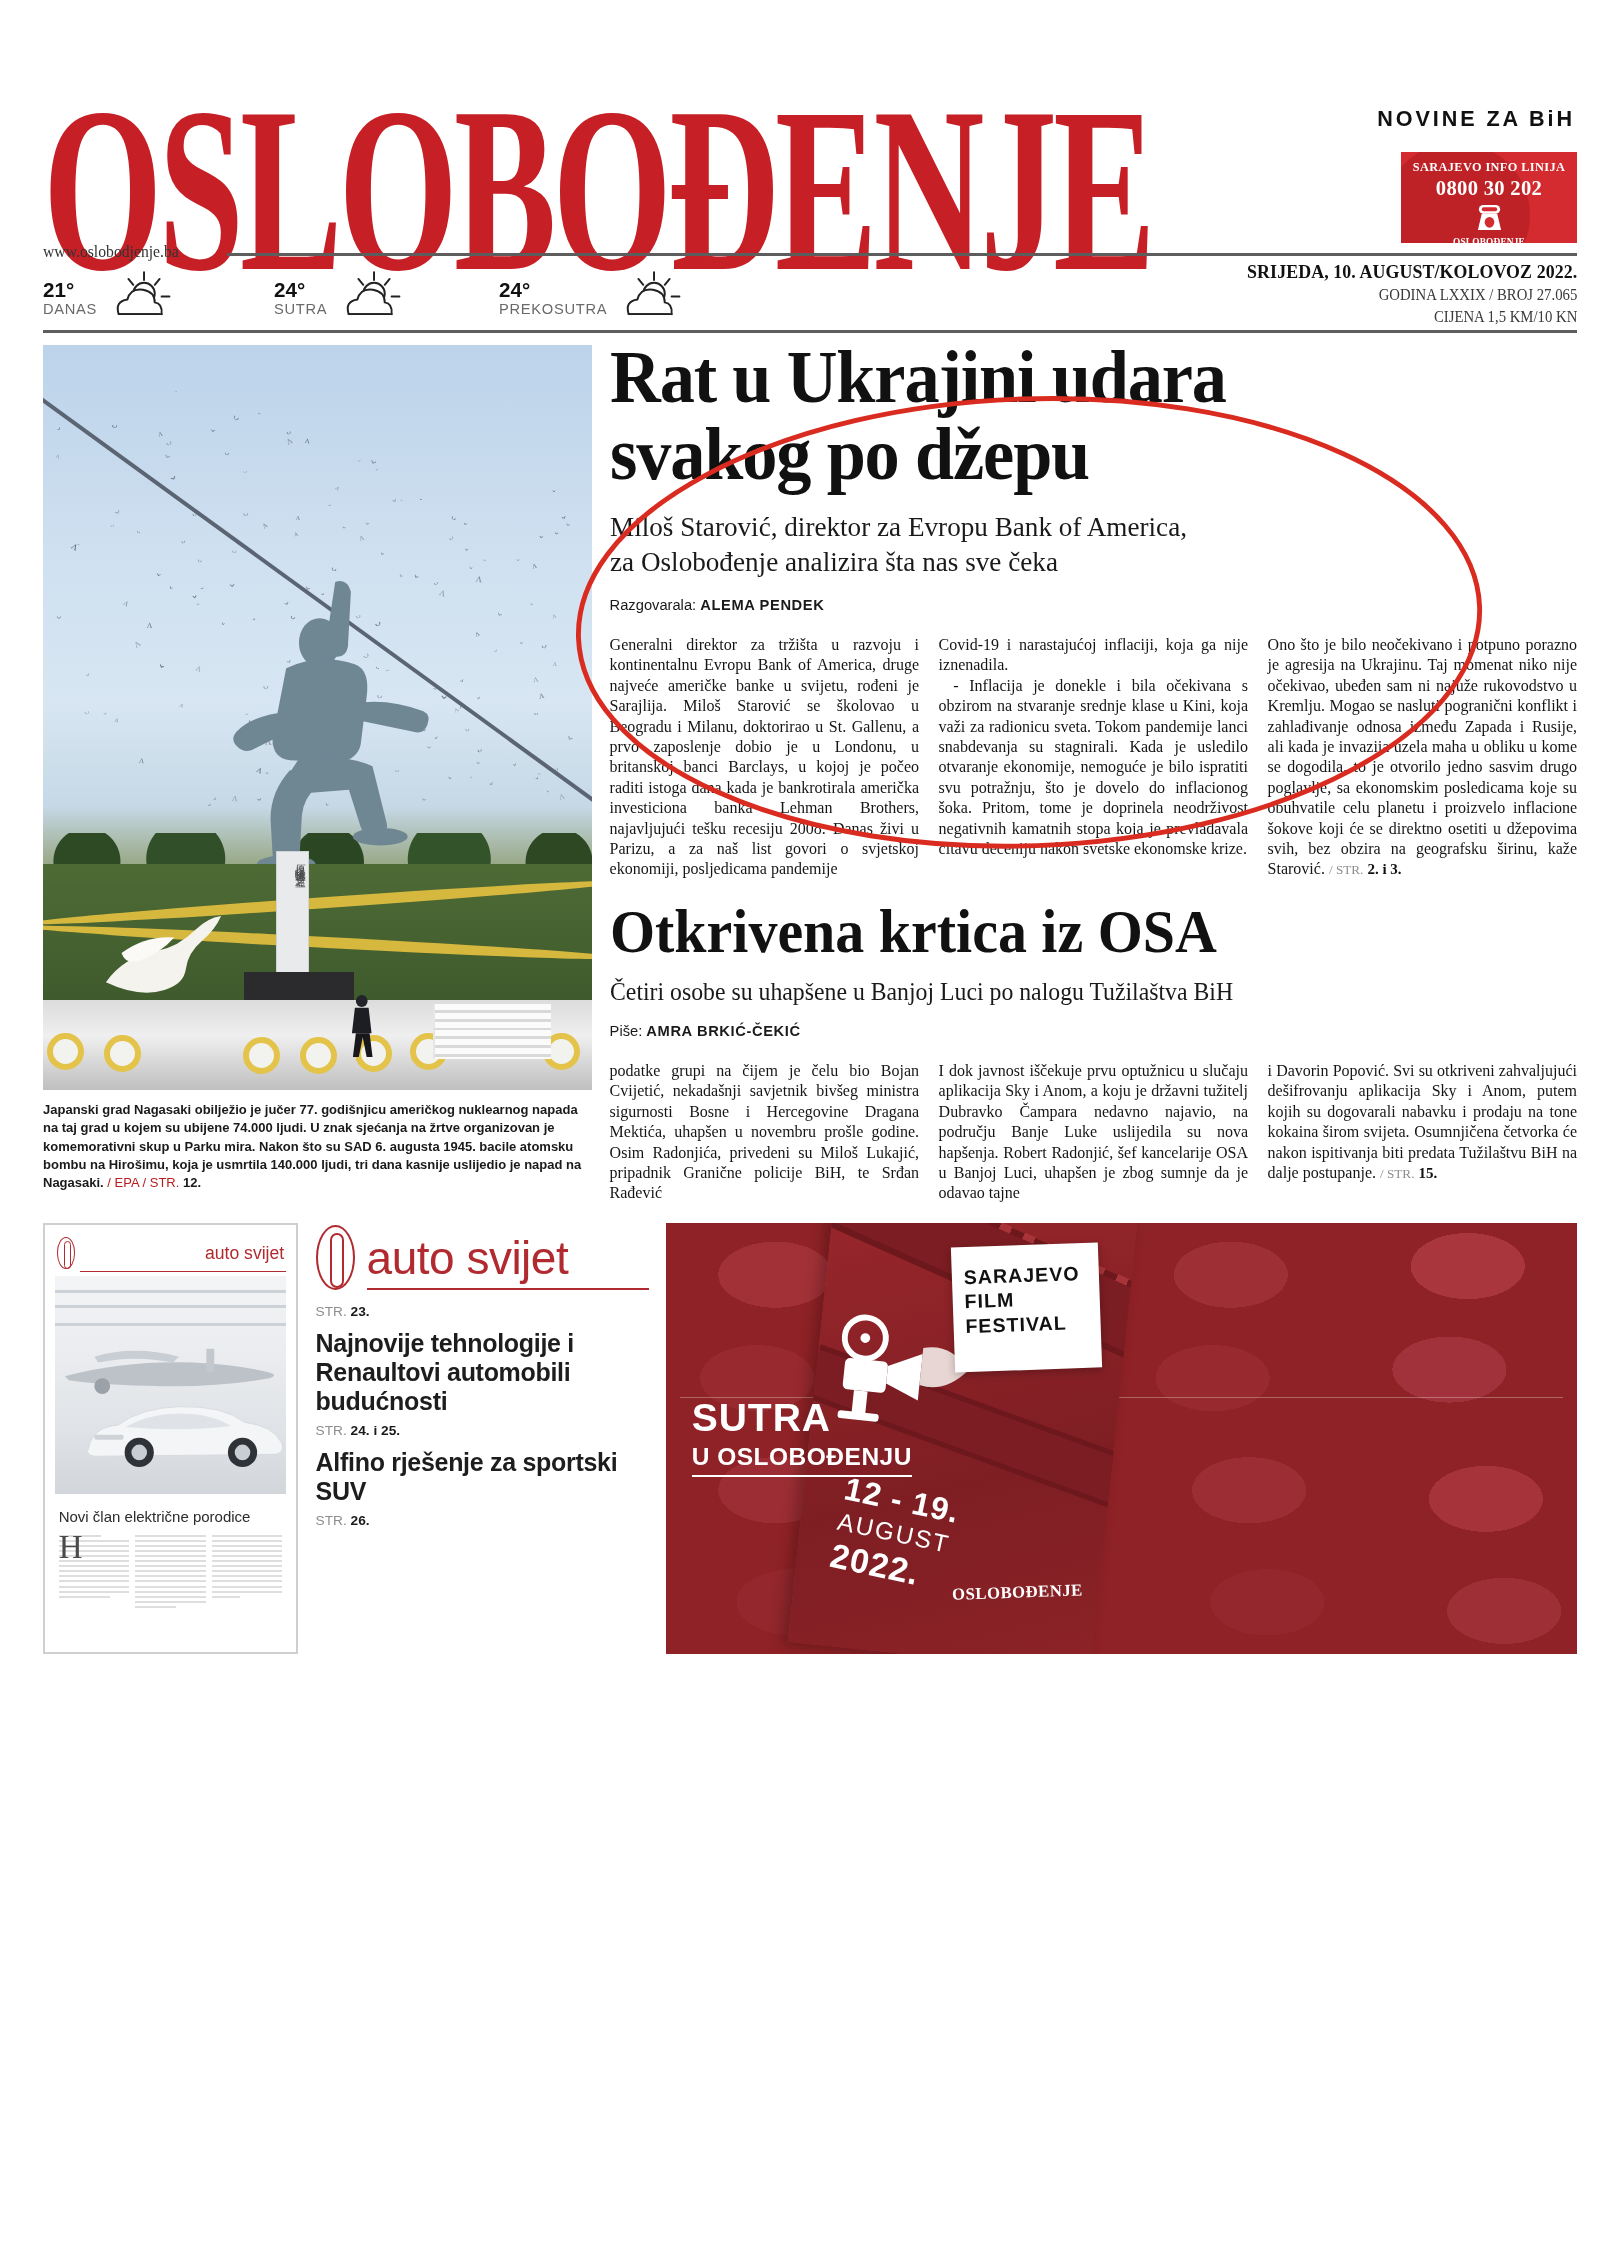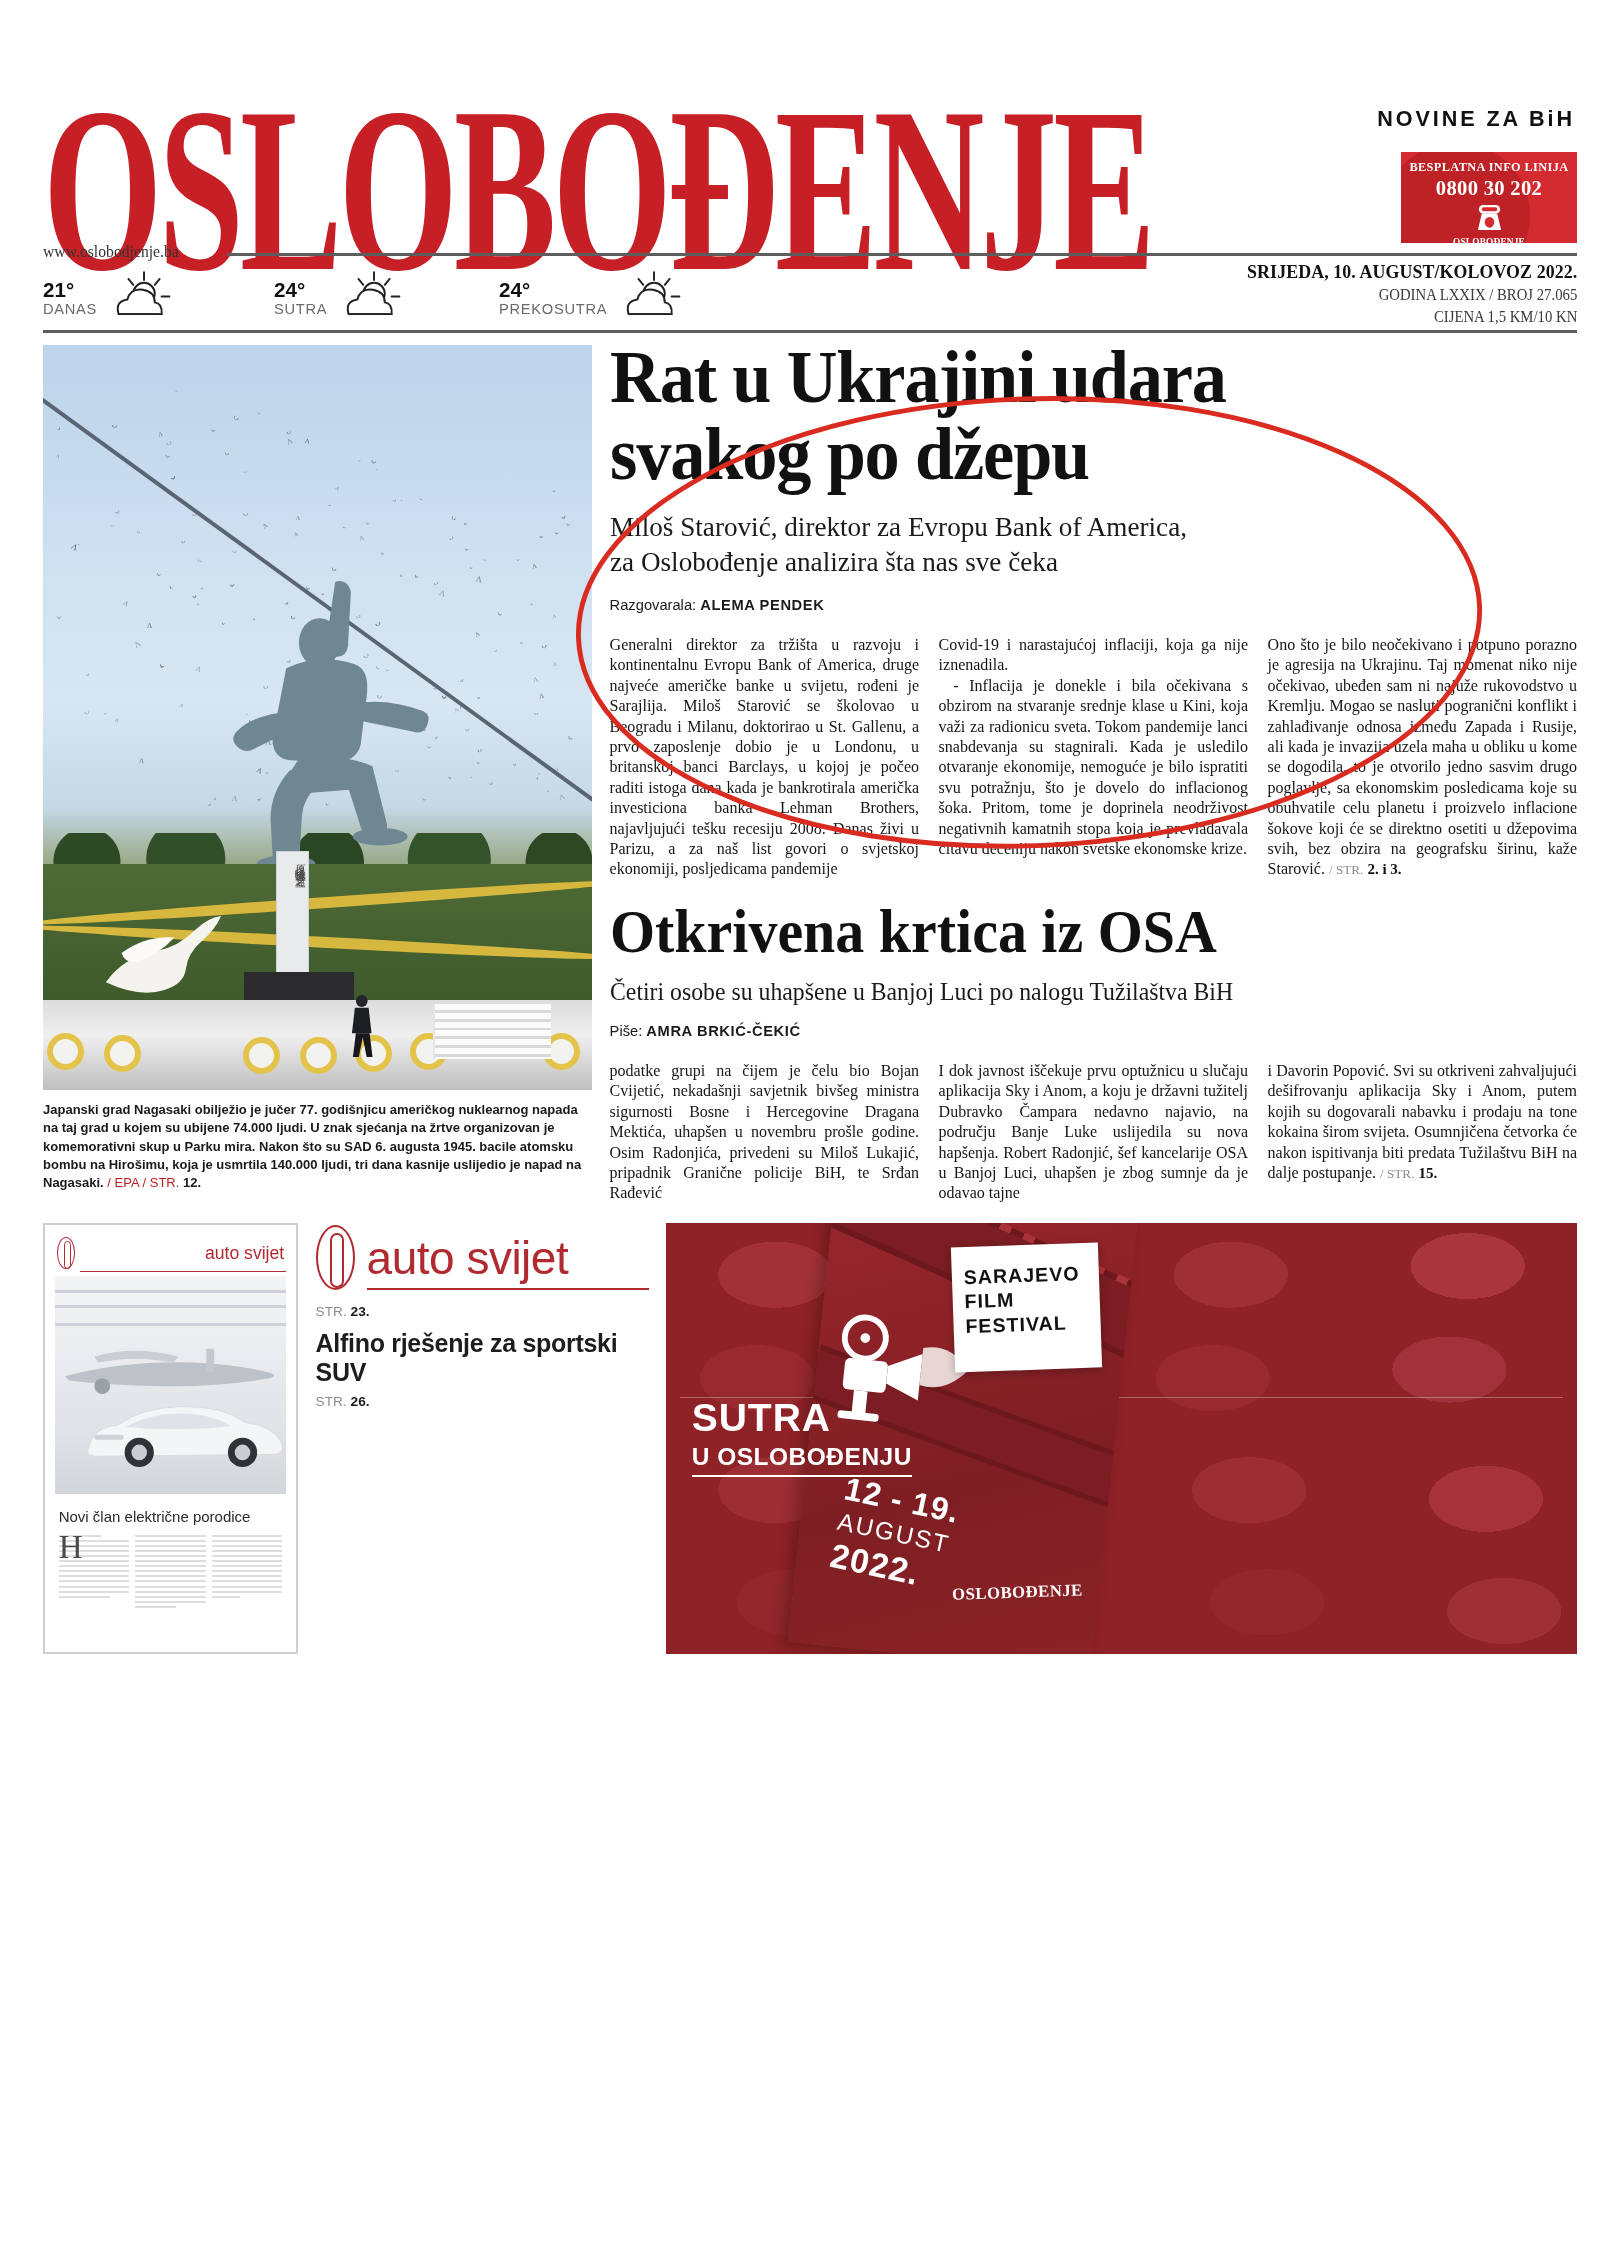--- a/index.html
+++ b/index.html
@@ -383,21 +383,21 @@
 </head>
 <body>
 
 <div class="page">
 
   <div class="masthead">
     <div class="logo">OSLOBOĐENJE</div>
     <div class="novine-za-bih">NOVINE ZA BiH</div>
 
     <div class="infobox">
-      <div class="info-line">BESPLATNA INFO LINIJA</div>
+      <div class="info-line">SARAJEVO INFO LINIJA</div>
       <div class="info-number">0800 30 202</div>
       <div class="phone-icon">
         <svg width="33" height="29" viewBox="0 0 34 30">
           <rect x="6" y="2" width="22" height="9" rx="4.5" fill="#fff"></rect>
           <rect x="9" y="4.5" width="16" height="4" rx="2" fill="#d32b2f"></rect>
           <path d="M9 11 h16 l4 17 h-24 z" fill="#fff"></path>
           <ellipse cx="17" cy="20" rx="5" ry="5.5" fill="#d32b2f"></ellipse>
         </svg>
       </div>
       <div class="info-brand">OSLOBOĐENJE</div>
@@ -849,20 +849,26 @@
         <div class="auto-title">auto svijet</div>
         <div class="auto-rule"></div>
       </div>
 
       <div class="auto-item">
         <div class="pgref">
           <span>STR.</span> <b>23.</b>
         </div>
       </div>
       <div class="auto-item">
+        <h3>Najnovije tehnologije i Renaultovi automobili budućnosti</h3>
+        <div class="pgref">
+          <span>STR.</span> <b>24. i 25.</b>
+        </div>
+      </div>
+      <div class="auto-item">
         <h3>Alfino rješenje za sportski SUV</h3>
         <div class="pgref">
           <span>STR.</span> <b>26.</b>
         </div>
       </div>
     </div>
 
     <div class="adcol">
       <div class="ad">
         <div class="ad-seats"></div>

